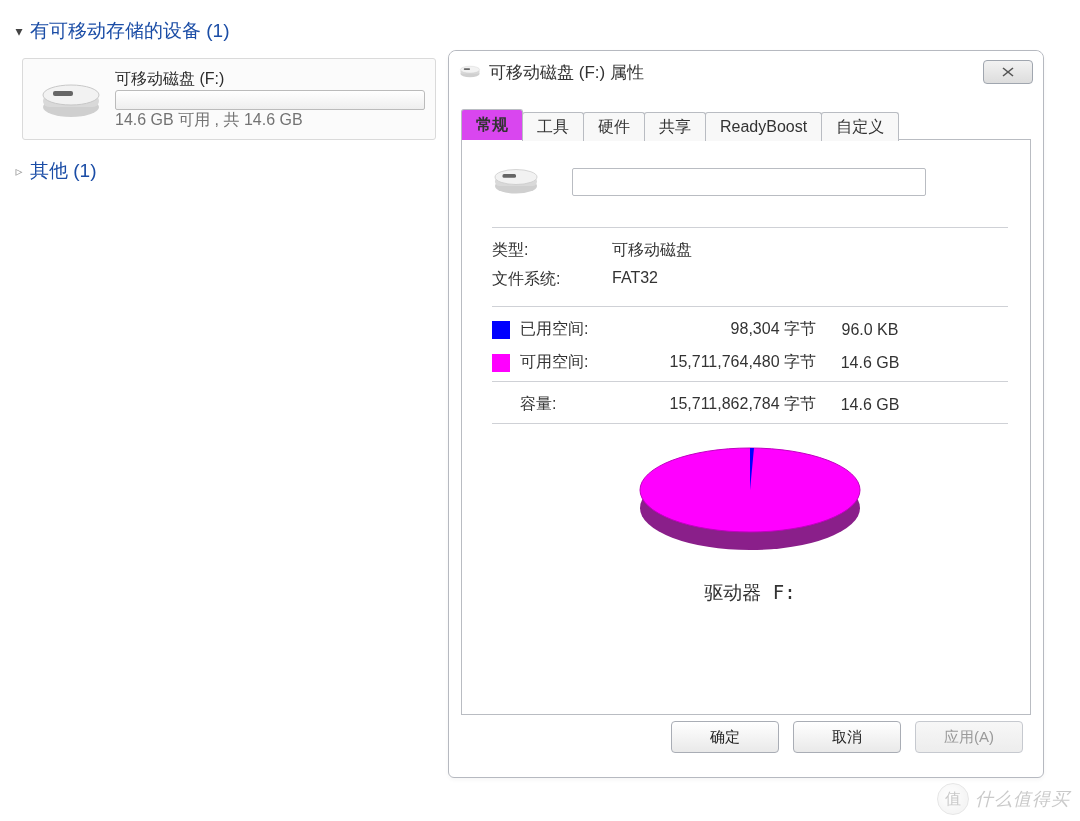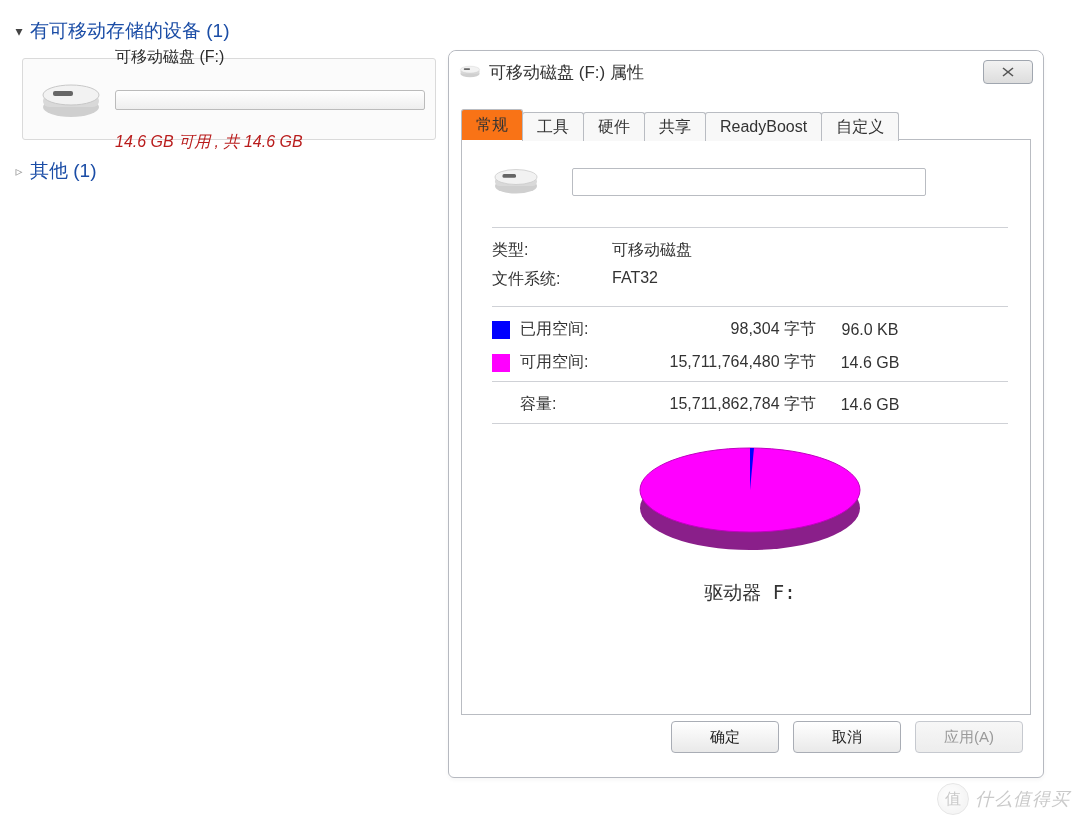--- a/index.html
+++ b/index.html
@@ -55,37 +55,36 @@
     width: 88px;
     height: 72px;
     display: flex;
     align-items: center;
     justify-content: center;
   }
   .drive-tile .info-cell {
     flex: 1;
     display: flex;
     flex-direction: column;
-    gap: 22px;
+    gap: 0;
     padding-top: 2px;
   }
   .drive-tile .title {
     font-size: 16px;
     color: #2b2b2b;
   }
   .drive-tile .bar {
     height: 18px;
     background: linear-gradient(#ffffff,#eeeeee);
     border: 1px solid #bbbbbb;
     border-radius: 3px 3px 2px 2px;
   }
   .drive-tile .sub {
     font-size: 16px;
-    color: #b91c1c;
-    font-style: italic;
+    color: #737373;
   }
 
   .group-header.collapsed {
     margin-top: 18px;
   }
   .group-header.collapsed .arrow {
     color: #9a9a9a;
   }
 
   
@@ -161,24 +160,24 @@
     top: 1px;
     border-radius: 3px 3px 0 0;
     cursor: default;
   }
   .tab.inactive {
     background: #f8f8f8;
     top: 2px;
     height: 28px;
   }
   .tab.active {
-    background: #f97316;
+    background: #d946ef;
     z-index: 2;
     top: 1px;
-    font-weight: 400;
+    font-weight: 700;
   }
   .tab.rb { letter-spacing: 0; font-family: Tahoma, sans-serif; }
 
   
   .tabpage {
     position: absolute;
     left: 12px;
     right: 12px;
     top: 88px;
     bottom: 62px;

